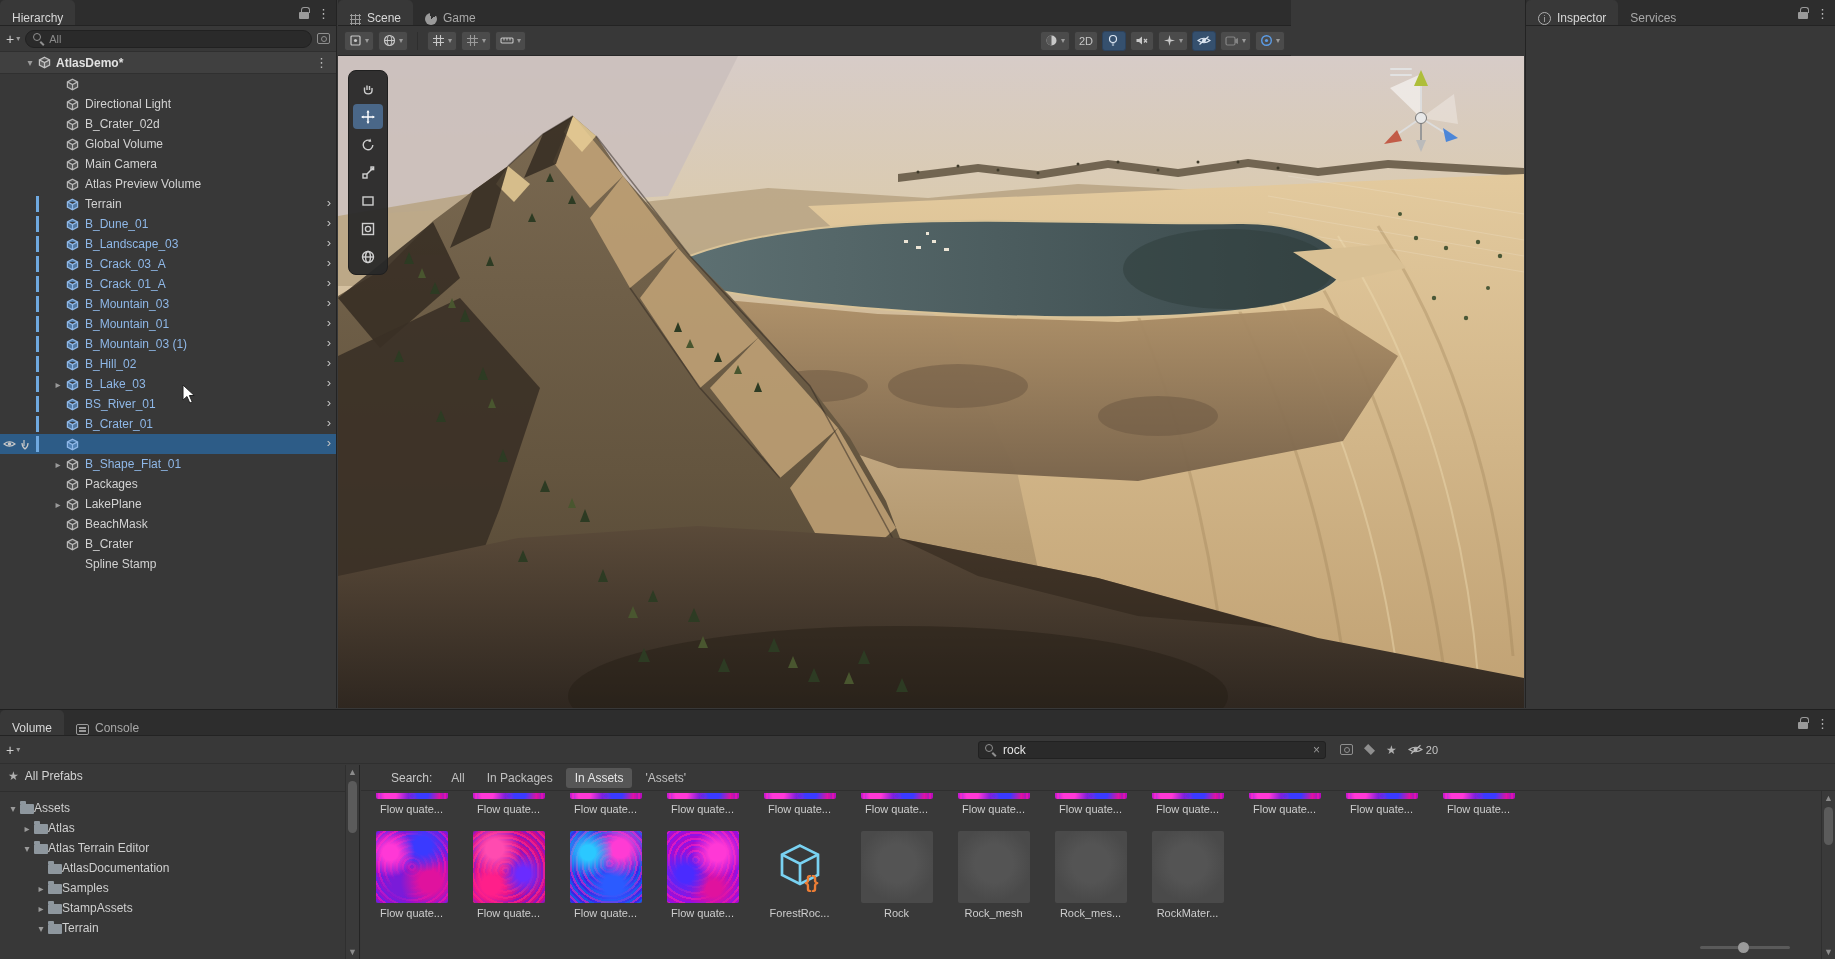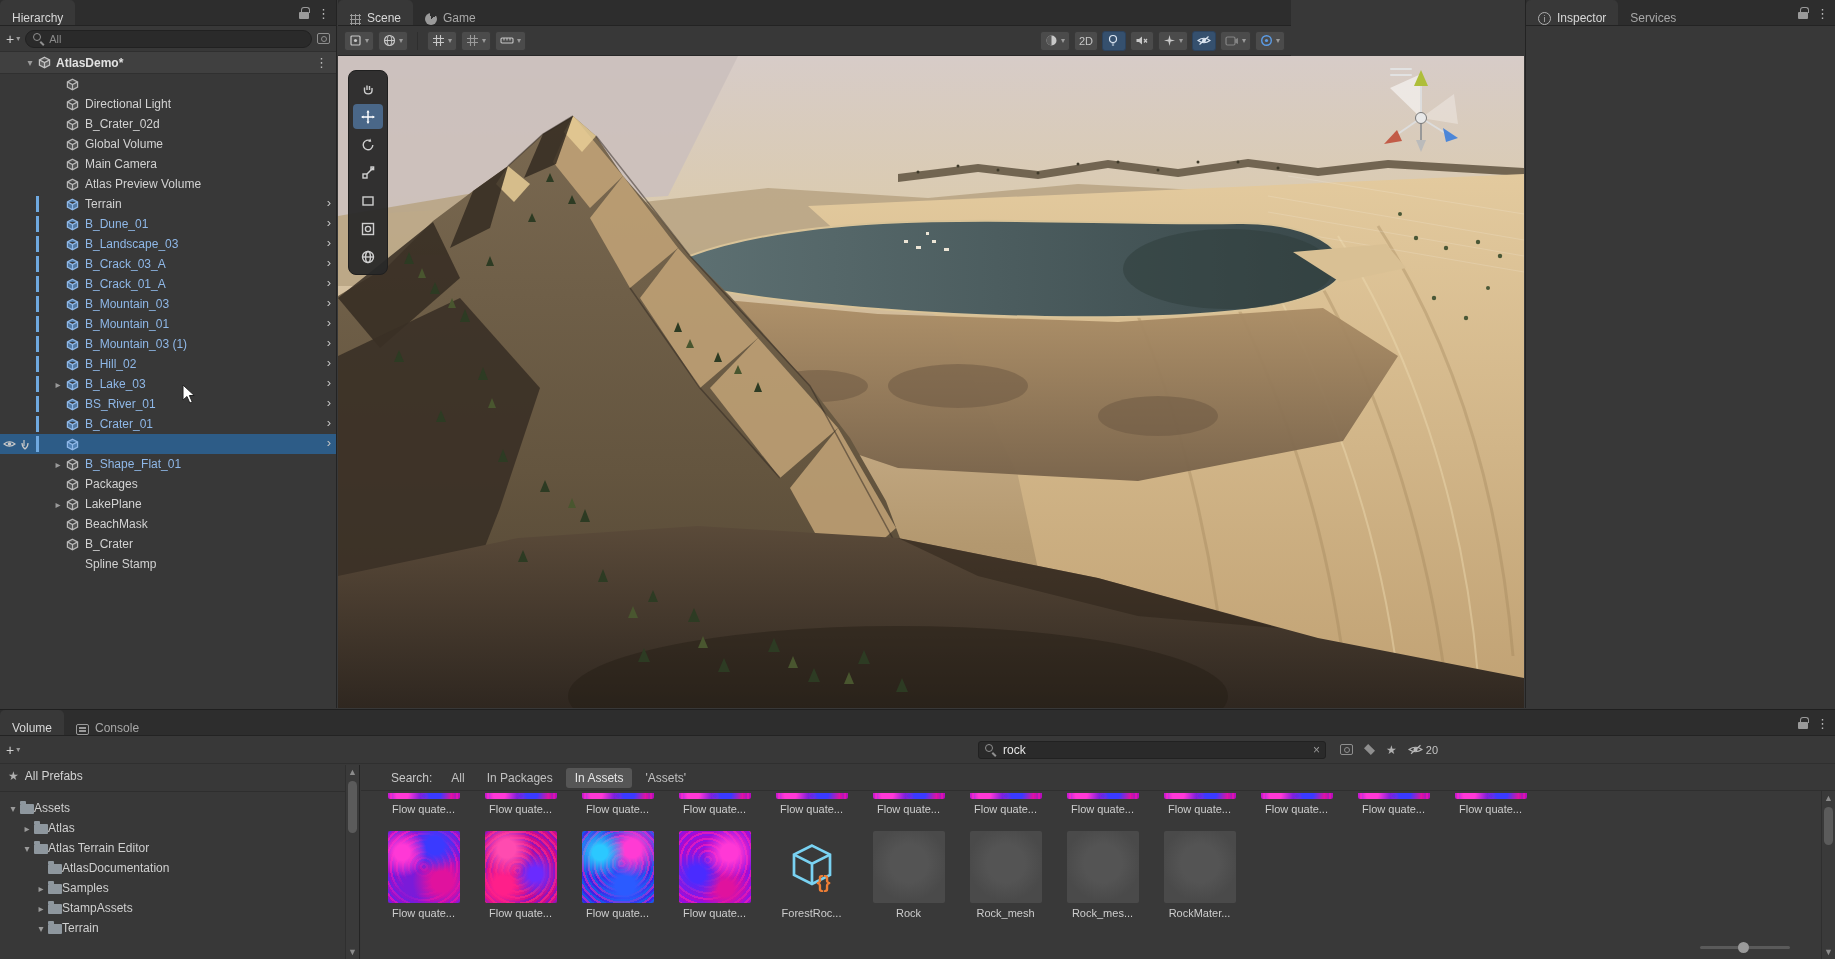--- a/index.html
+++ b/index.html
@@ -92,21 +92,21 @@
   .fav-row{height:22px;display:flex;align-items:center;gap:6px;padding-left:8px;font-size:12px;color:#d2d2d2;}
   .p-sep{height:1px;background:#2e2e2e;margin:4px 0 6px 0;}
   .p-row{height:20px;display:flex;align-items:center;font-size:12px;color:#cfcfcf;padding-left:6px;}
   .p-row .exp{width:14px;color:#9a9a9a;font-size:10px;text-align:center;flex:none;}
   .p-row .lbl{white-space:nowrap;}
   .p-left .vscroll{right:0;}
   .p-right{position:absolute;left:361px;top:0;right:0;bottom:0;background:#393939;}
   .filterrow{height:26px;display:flex;align-items:center;gap:10px;padding-left:30px;font-size:12px;color:#c8c8c8;border-bottom:1px solid #2f2f2f;background:#383838;}
   .chip{padding:3px 9px;border-radius:3px;color:#c0c0c0;}
   .chip.active{background:#565656;color:#e6e6e6;}
-  .gridarea{position:absolute;left:0;top:26px;right:15px;bottom:0;overflow:hidden;padding-left:14px;}
+  .gridarea{position:absolute;left:0;top:26px;right:15px;bottom:0;overflow:hidden;padding-left:2px;}
   .g-rowtop{display:flex;margin-top:2px;}
   .g-row{display:flex;margin-top:16px;}
   .g-cell{width:97px;display:flex;flex-direction:column;align-items:center;gap:4px;}
   .g-label{font-size:11px;color:#cdcdcd;max-width:92px;white-space:nowrap;overflow:hidden;text-overflow:ellipsis;}
   .thumb{width:72px;height:72px;border-radius:2px;position:relative;display:flex;align-items:center;justify-content:center;}
   .top-sliver{width:72px;height:6px;border-radius:0 0 2px 2px;}
   .thumb svg.pfb{display:none;}
   .thumb.k-prefab svg.pfb{display:block;}
   .k-noise-a,.top-sliver{background-color:#b012b8;background-image:radial-gradient(circle at 20% 30%,#ff38d6 0 10%,transparent 32%),radial-gradient(circle at 65% 20%,#3a3aff 0 12%,transparent 36%),radial-gradient(circle at 75% 70%,#e0129e 0 14%,transparent 40%),radial-gradient(circle at 35% 75%,#7a1bd9 0 12%,transparent 38%),repeating-radial-gradient(circle at 50% 50%,rgba(60,40,255,.55) 0 2px,rgba(255,20,200,.5) 2px 4px,rgba(150,0,220,.45) 4px 6px);}
   .k-noise-b{background-color:#d01270;background-image:radial-gradient(circle at 30% 25%,#ff4bb0 0 12%,transparent 36%),radial-gradient(circle at 70% 60%,#6a2bff 0 10%,transparent 34%),radial-gradient(circle at 25% 75%,#ff1f8a 0 12%,transparent 38%),repeating-radial-gradient(circle at 45% 55%,rgba(90,20,255,.5) 0 2px,rgba(255,40,160,.55) 2px 4px,rgba(200,0,180,.45) 4px 6px);}

